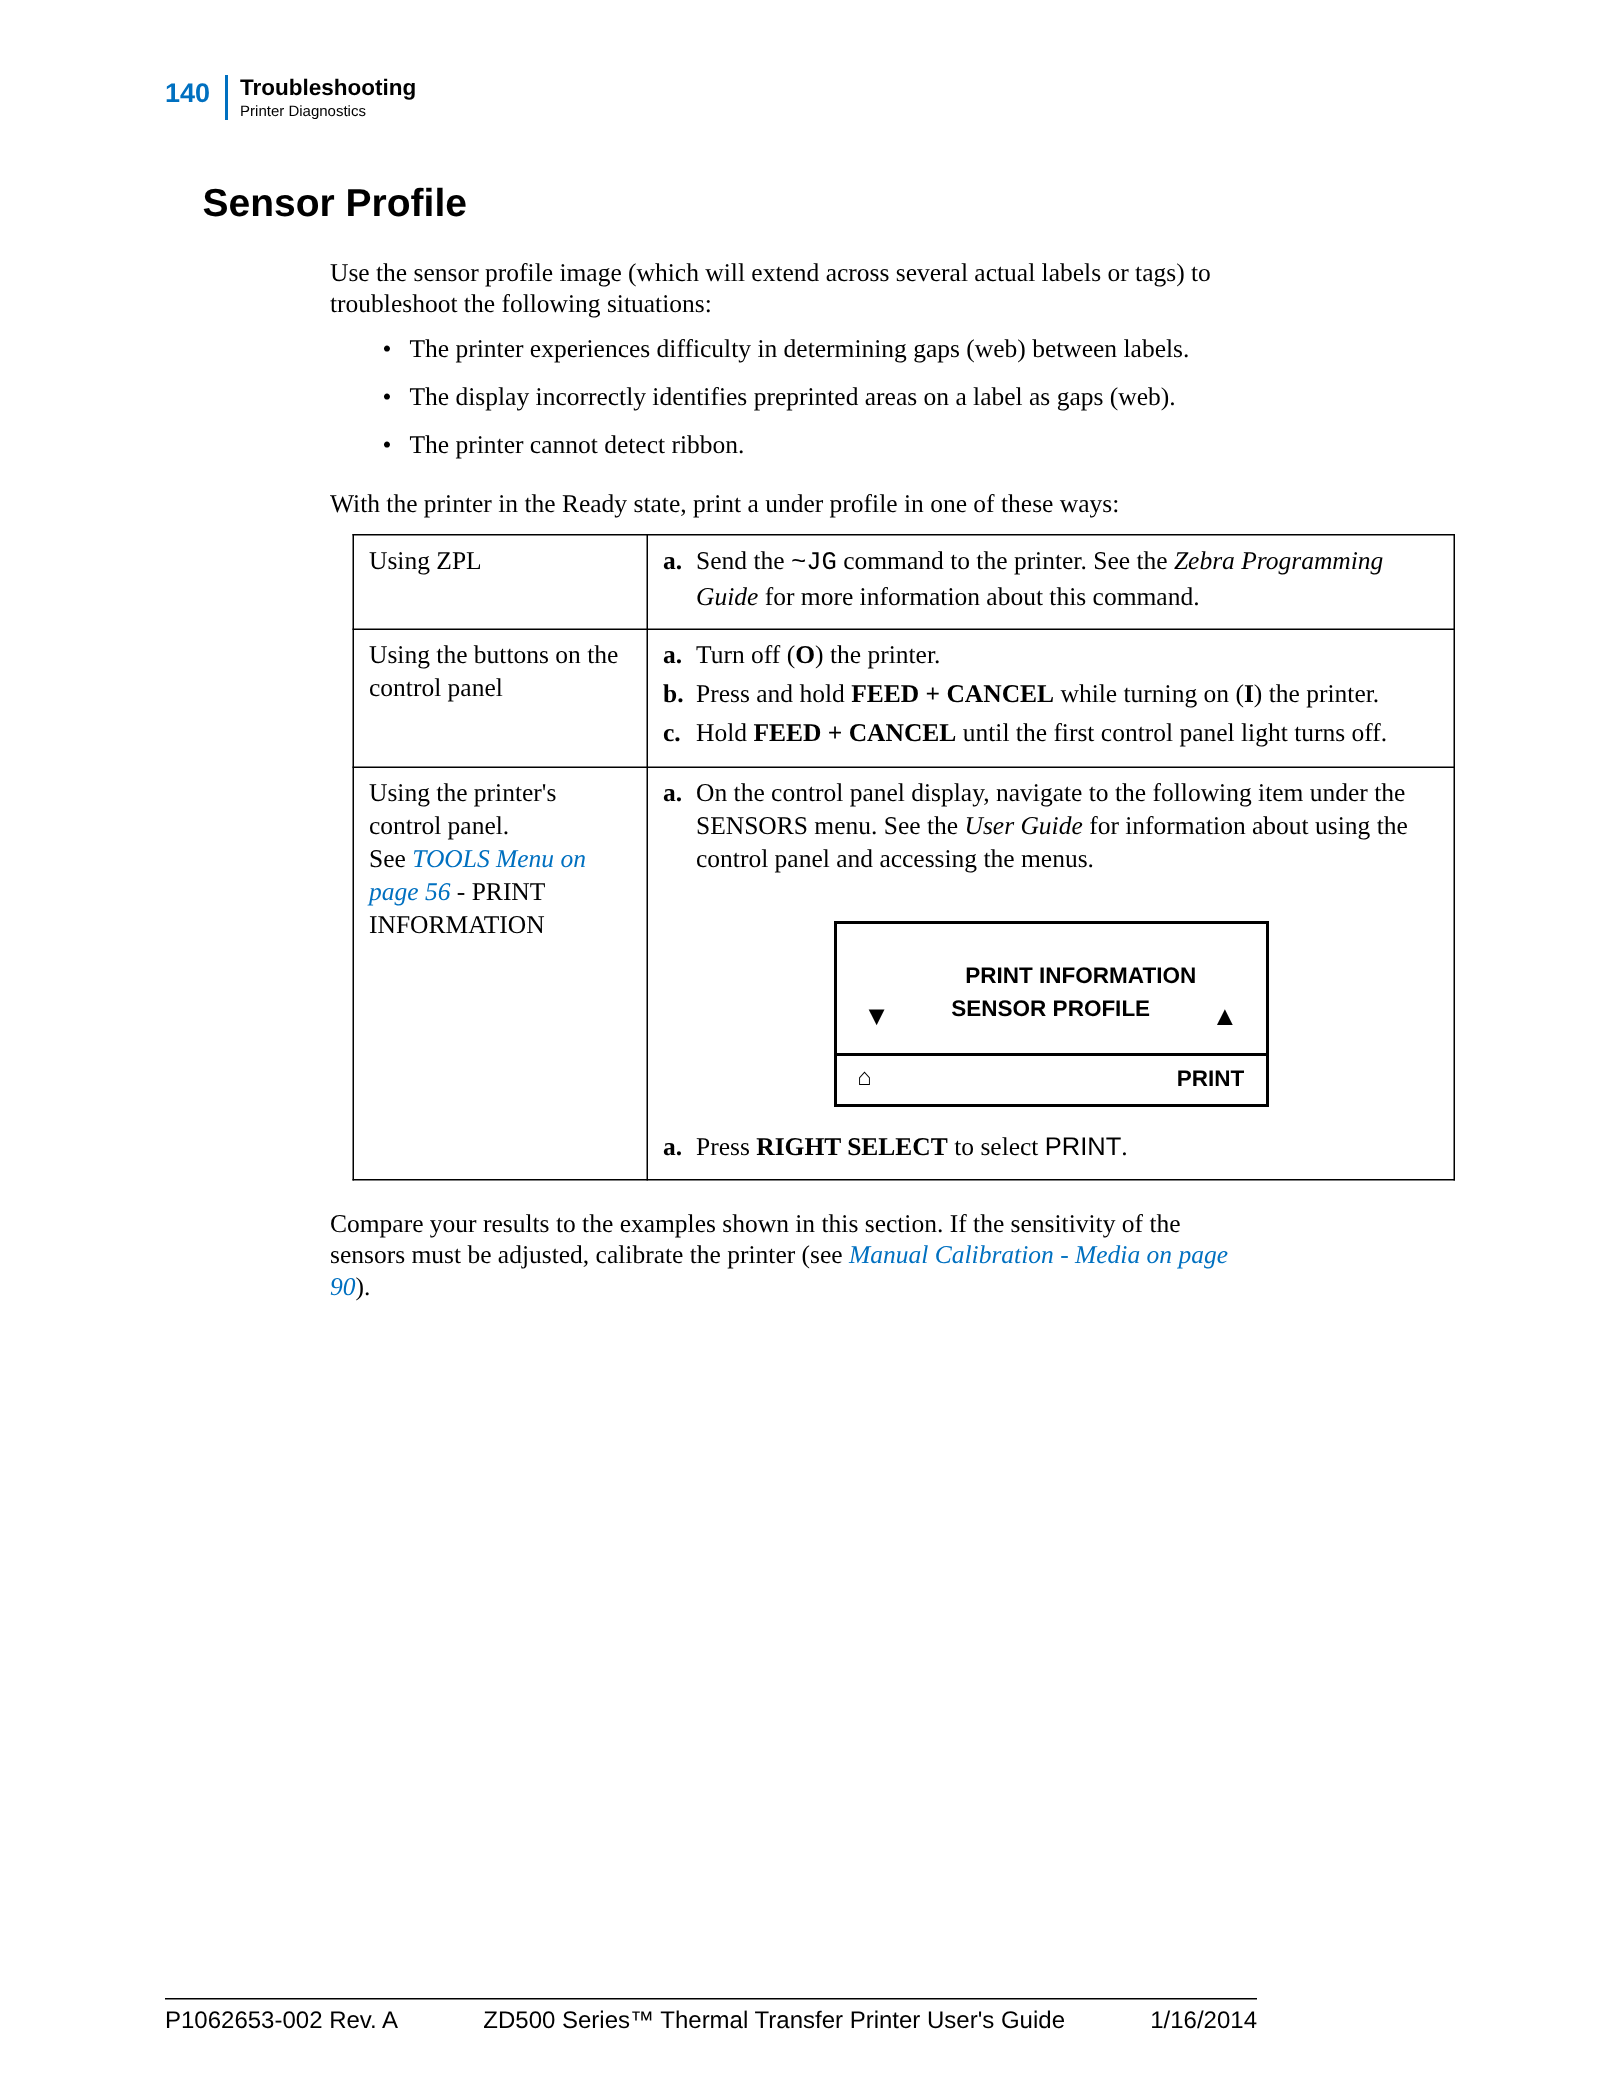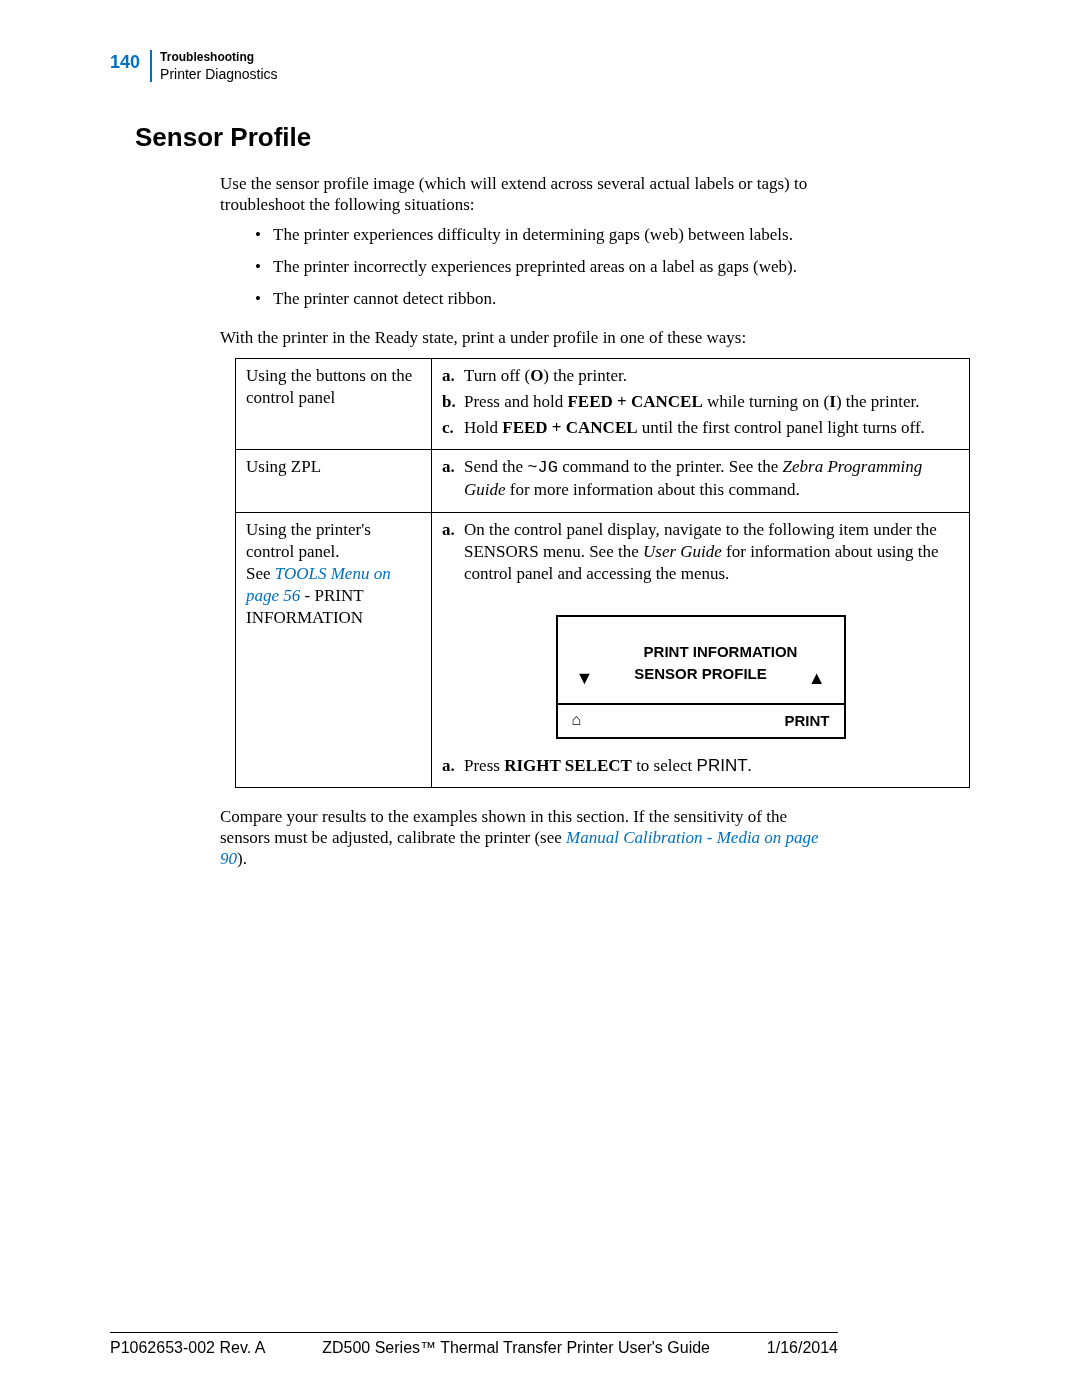--- a/index.html
+++ b/index.html
@@ -31,26 +31,26 @@
     border-right: 2px solid #0070c0;
     padding-top: 2px;
     padding-bottom: 2px;
   }
   .header-text {
     padding-left: 8px;
   }
   .header-section {
     font-family: Arial, Helvetica, sans-serif;
     font-weight: bold;
-    font-size: 12px;
+    font-size: 15px;
     color: #000;
   }
   .header-sub {
     font-family: Arial, Helvetica, sans-serif;
-    font-size: 14px;
+    font-size: 10px;
     color: #000;
     margin-top: 2px;
   }
   h1.section-title {
     font-family: Arial, Helvetica, sans-serif;
     font-weight: bold;
     font-size: 26px;
     color: #000;
     margin: 40px 0 20px 25px;
   }
@@ -192,54 +192,54 @@
       <div class="header-sub">Printer Diagnostics</div>
     </div>
   </div>
 
   <h1 class="section-title">Sensor Profile</h1>
 
   <p class="body-text">Use the sensor profile image (which will extend across several actual labels or tags) to troubleshoot the following situations:</p>
 
   <ul class="bullets">
     <li>The printer experiences difficulty in determining gaps (web) between labels.</li>
-    <li>The printer incorrectly experiences preprinted areas on a label as gaps (web).</li>
+    <li>The display incorrectly identifies preprinted areas on a label as gaps (web).</li>
     <li>The printer cannot detect ribbon.</li>
   </ul>
 
   <p class="body-text">With the printer in the Ready state, print a under profile in one of these ways:</p>
 
   <table class="instructions">
     <tbody>
         <tr>
+      <td class="col1">Using ZPL</td>
+      <td>
+        <ol class="alpha">
+          <li>
+            <span class="marker">a.</span>
+            <span>Send the </span><span class="mono">~JG</span><span> command to the printer. See the </span><i>Zebra Programming Guide</i><span> for more information about this command.</span>
+          </li>
+        </ol>
+      </td>
+    </tr>
+    <tr>
       <td class="col1">Using the buttons on the control panel</td>
       <td>
         <ol class="alpha">
           <li>
             <span class="marker">a.</span>
             <span>Turn off (</span><b>O</b><span>) the printer.</span>
           </li>
           <li>
             <span class="marker">b.</span>
             <span>Press and hold </span><b>FEED + CANCEL</b><span> while turning on (</span><b>I</b><span>) the printer.</span>
           </li>
           <li>
             <span class="marker">c.</span>
             <span>Hold </span><b>FEED + CANCEL</b><span> until the first control panel light turns off.</span>
-          </li>
-        </ol>
-      </td>
-    </tr>
-    <tr>
-      <td class="col1">Using ZPL</td>
-      <td>
-        <ol class="alpha">
-          <li>
-            <span class="marker">a.</span>
-            <span>Send the </span><span class="mono">~JG</span><span> command to the printer. See the </span><i>Zebra Programming Guide</i><span> for more information about this command.</span>
           </li>
         </ol>
       </td>
     </tr>
     <tr>
       <td class="col1">
         <span>Using the printer's control panel.</span><br>
         <span>See </span><span class="link">TOOLS Menu</span><span> </span><span class="link">on page 56</span><span> - PRINT INFORMATION</span>
       </td>
       <td>

